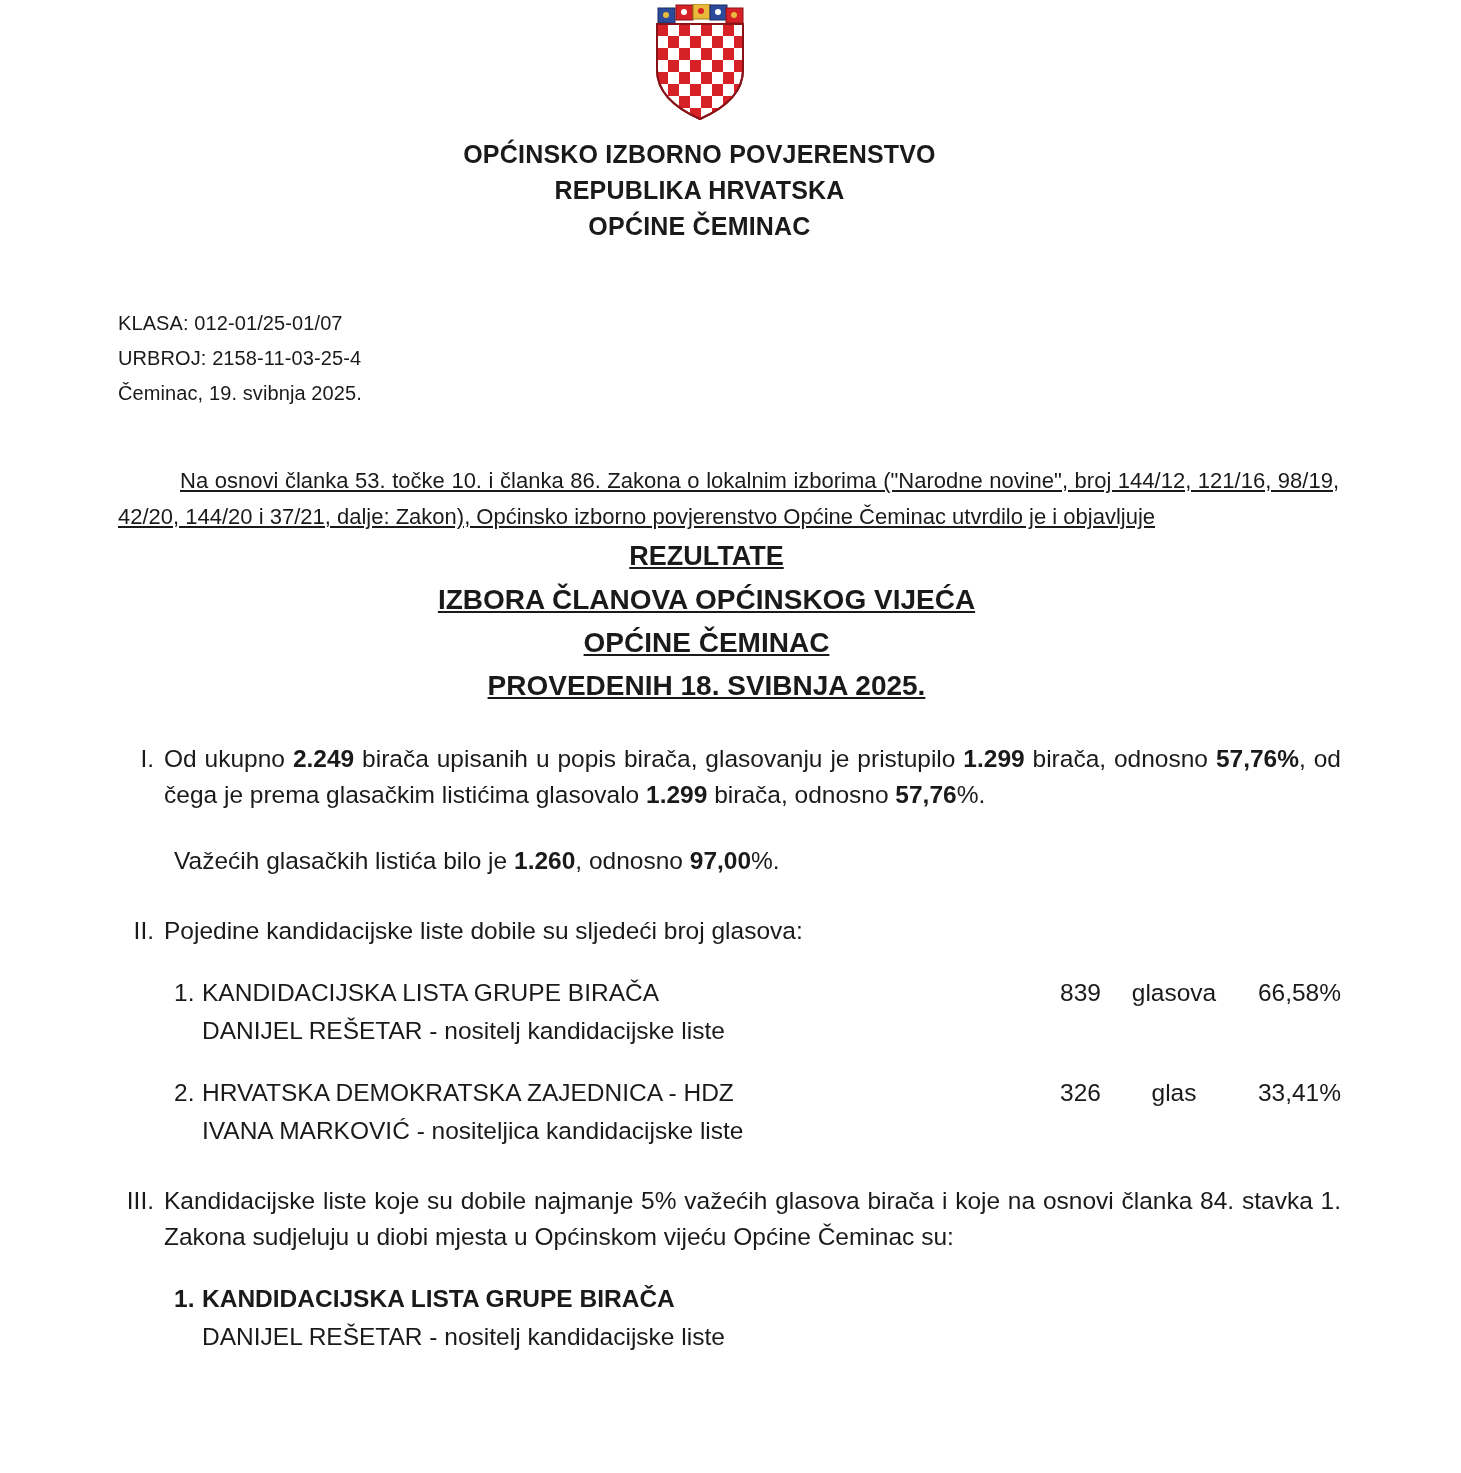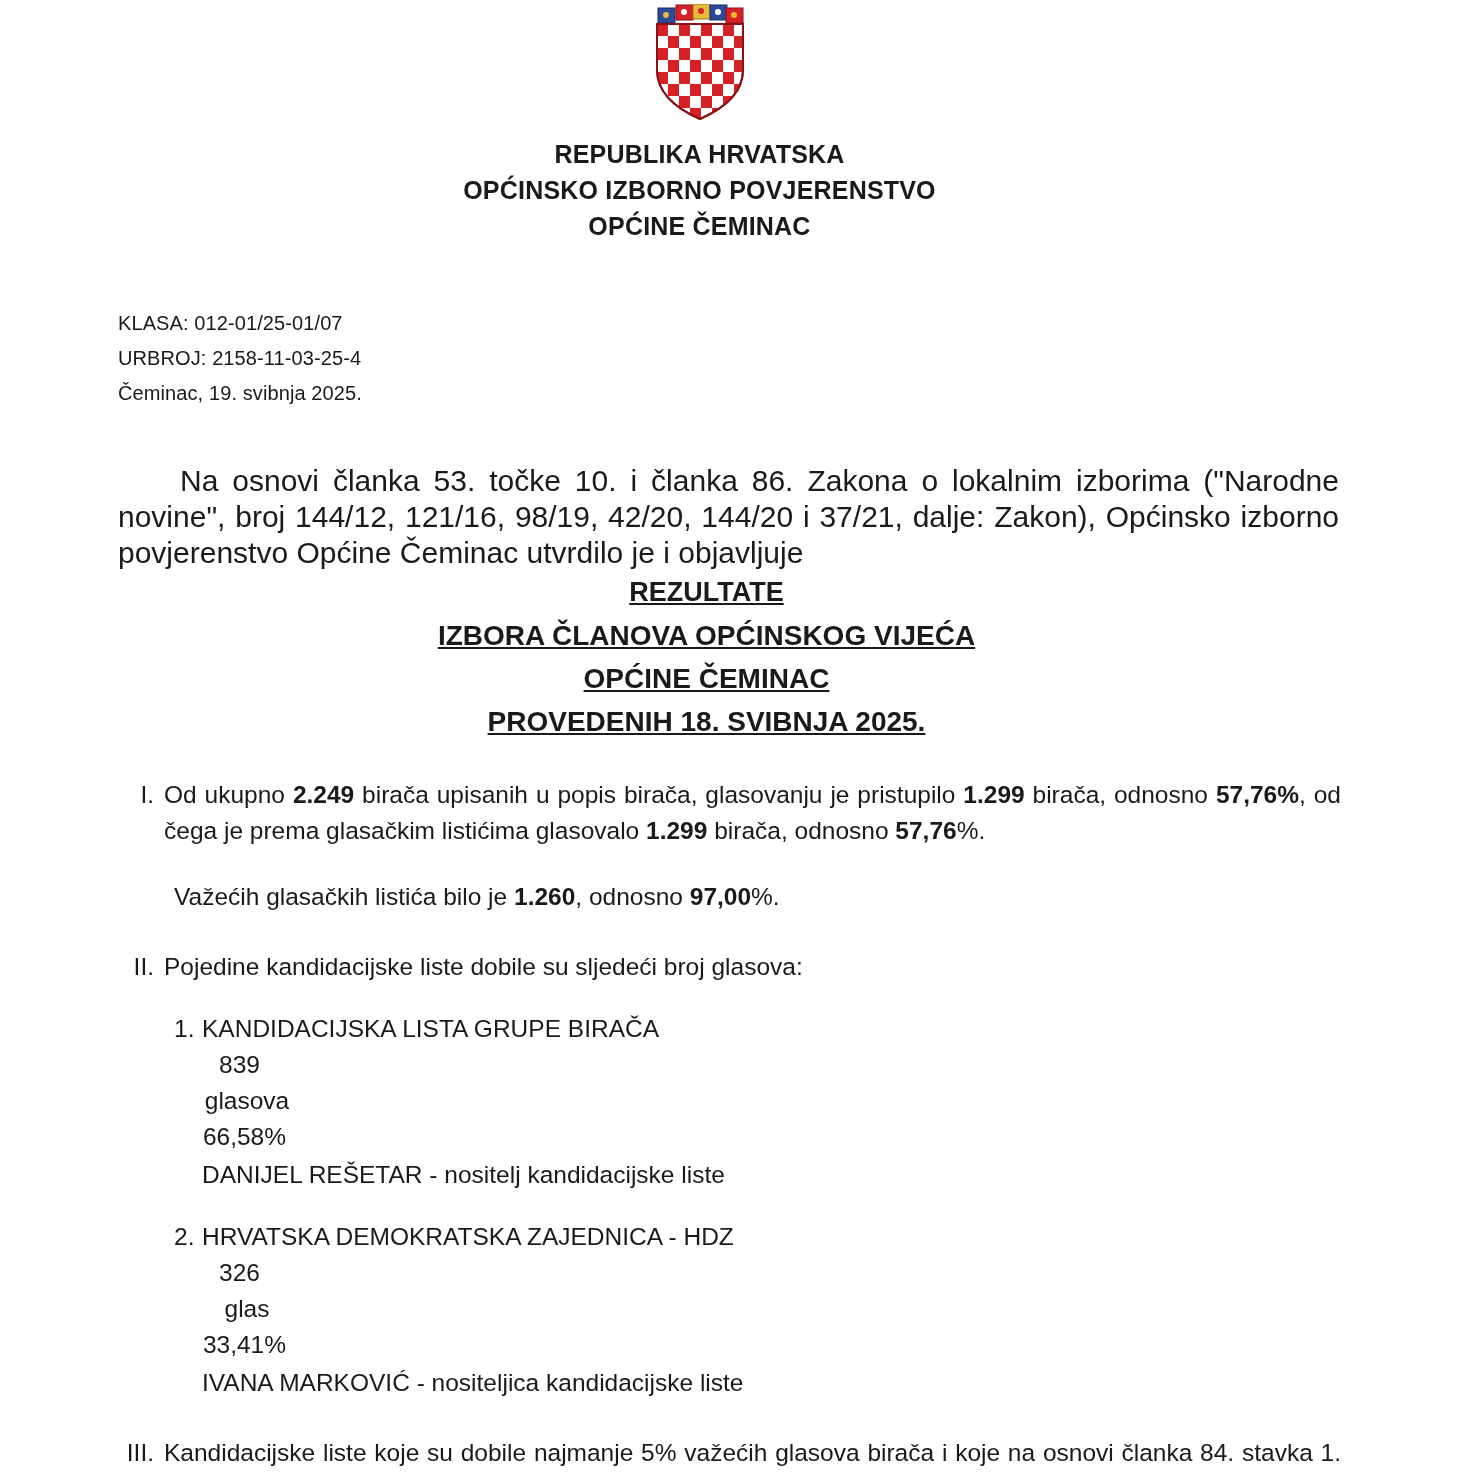--- a/index.html
+++ b/index.html
@@ -52,25 +52,26 @@
   .klasa {
     margin-top: 62px;
     font-size: 20px;
     line-height: 35px;
     letter-spacing: 0.1px;
   }
 
   
   .intro {
     margin-top: 52px;
-    font-size: 30px;
+    font-size: 22px;
     line-height: 36px;
     text-align: justify;
     text-indent: 62px;
     padding-right: 2px;
+    text-decoration: underline;
   }
 
   
   .title {
     text-align: center;
     font-weight: bold;
     font-size: 28px;
     line-height: 43px;
     margin-left: -46px;
     text-decoration: underline;
@@ -113,21 +114,20 @@
   .list-entry {
     margin-top: 26px;
     position: relative;
     margin-left: 56px;
     font-size: 24.5px;
     line-height: 36px;
   }
   .list-entry .ln1 {
     display: flex;
     align-items: baseline;
-    flex-direction: column;
   }
   .list-entry .lname {
     flex: 0 0 auto;
     white-space: nowrap;
   }
   .list-entry .spacer { flex: 1 1 auto; }
   .list-entry .votes {
     flex: 0 0 auto;
     width: 86px;
     text-align: right;
@@ -221,22 +221,22 @@
               <rect x="60" y="104" width="11" height="12"></rect>
               <rect x="82" y="104" width="11" height="12"></rect>
           </g>
         </g>
         <path d="M5 20 L91 20 L91 66 Q91 96 48 115 Q5 96 5 66 Z" fill="none" stroke="#8a1116" stroke-width="2"></path>
       </svg>
     </div>
   </div>
 
   <div class="header">
+    <div>OPĆINSKO IZBORNO POVJERENSTVO</div>
     <div>REPUBLIKA HRVATSKA</div>
-    <div>OPĆINSKO IZBORNO POVJERENSTVO</div>
     <div>OPĆINE ČEMINAC</div>
   </div>
 
   <div class="klasa">
     <div>KLASA: 012-01/25-01/07</div>
     <div>URBROJ: 2158-11-03-25-4</div>
     <div>Čeminac, 19. svibnja 2025.</div>
   </div>
 
   <div class="intro">Na osnovi članka 53. točke 10. i članka 86. Zakona o lokalnim izborima ("Narodne novine", broj 144/12, 121/16, 98/19, 42/20, 144/20 i 37/21, dalje: Zakon), Općinsko izborno povjerenstvo Općine Čeminac utvrdilo je i objavljuje</div>

